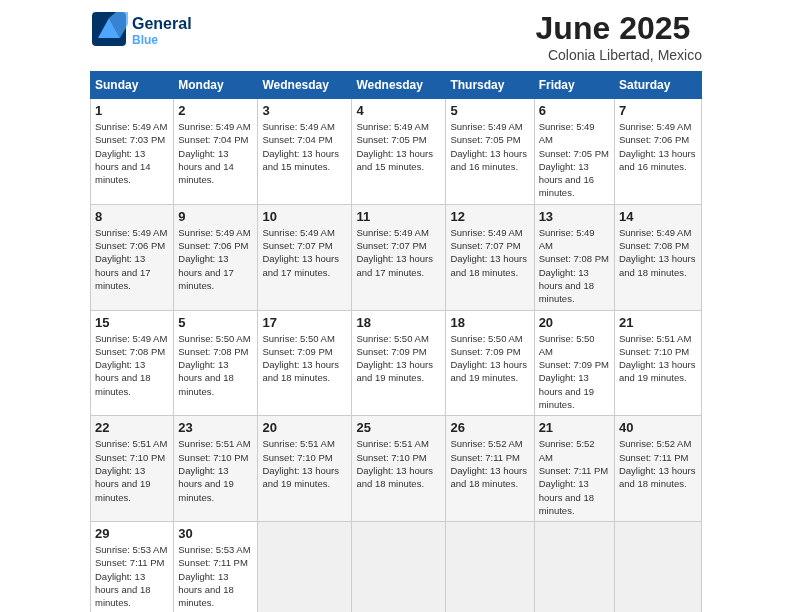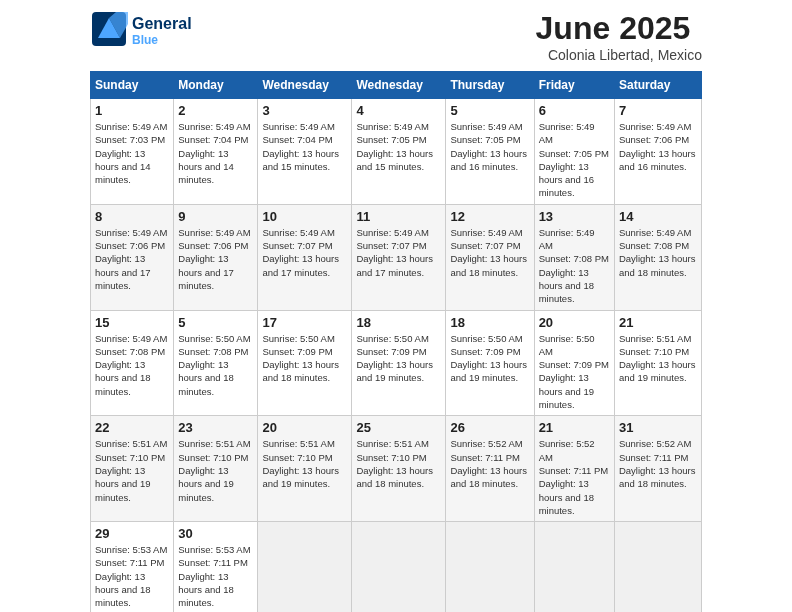--- a/index.html
+++ b/index.html
@@ -335,21 +335,21 @@
       </td>
           <td>
         <span class="day-num">21</span>
         <div class="day-info">
           <span>Sunrise: </span><span>5:52 AM</span><br>
           <span>Sunset: </span><span>7:11 PM</span><br>
           <span>Daylight: </span><span>13 hours and 18 minutes.</span>
         </div>
       </td>
           <td>
-        <span class="day-num">31</span>
+        <span class="day-num">40</span>
         <div class="day-info">
           <span>Sunrise: </span><span>5:52 AM</span><br>
           <span>Sunset: </span><span>7:11 PM</span><br>
           <span>Daylight: </span><span>13 hours and 18 minutes.</span>
         </div>
       </td>
         </tr>
         <tr>
           <td>
         <span class="day-num">29</span>

